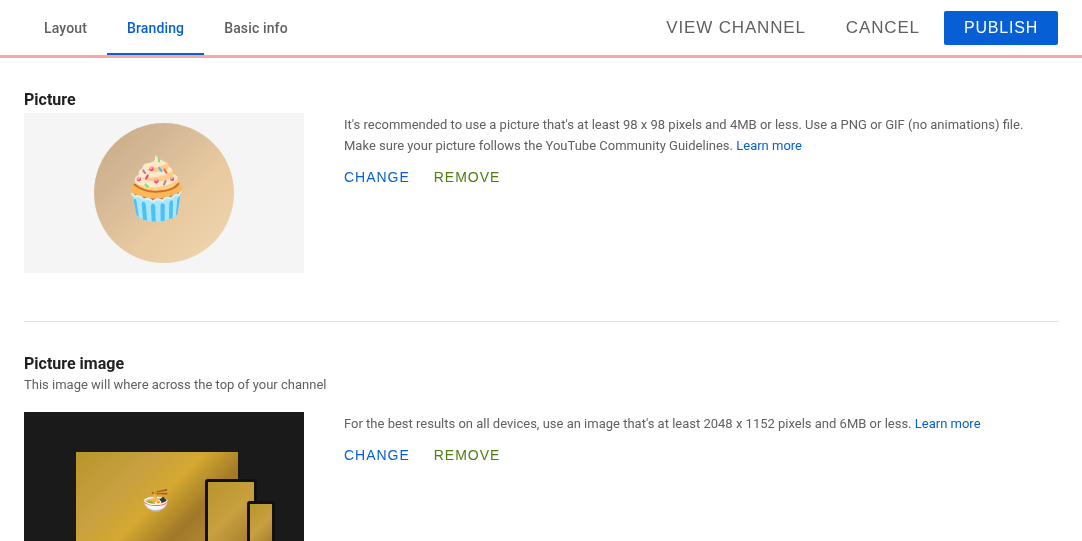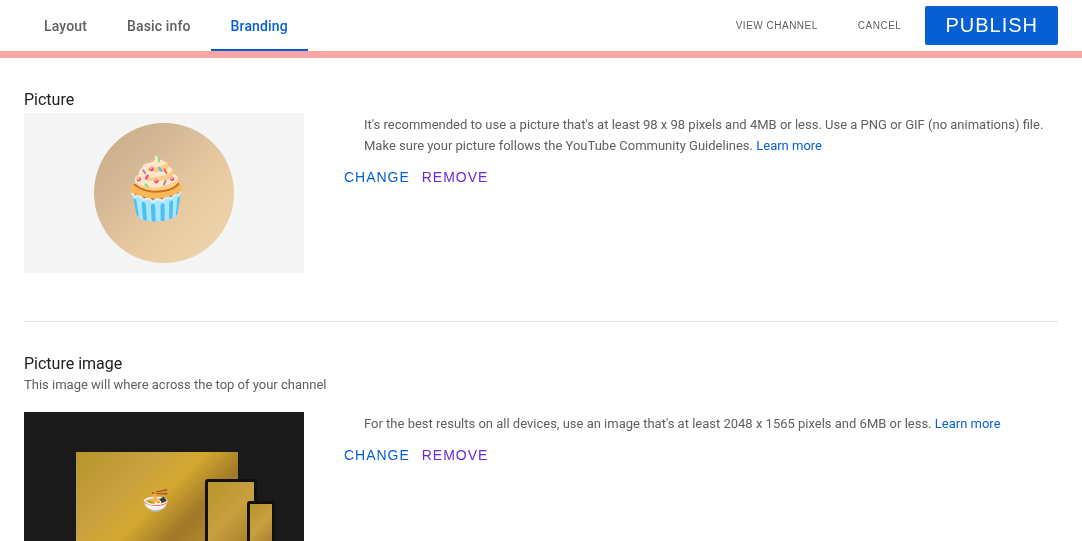--- a/index.html
+++ b/index.html
@@ -7,21 +7,21 @@
       font-family: Roboto, Arial, sans-serif;
       background: #fff;
       color: #333;
       font-size: 14px;
     }
 
     
     .header {
       display: flex;
       align-items: center;
-      border-bottom: 7px solid #fca5a5;
+      border-bottom: 3px solid #fca5a5;
       padding: 0 24px;
       height: 58px;
       position: relative;
     }
     .nav-tabs {
       display: flex;
       align-items: center;
       height: 100%;
       gap: 0;
     }
@@ -62,50 +62,50 @@
       font-weight: 500;
       color: #606060;
       background: none;
       border: none;
       cursor: pointer;
       letter-spacing: 0.05em;
       text-transform: uppercase;
     }
     .btn-cancel {
       color: #606060;
-      font-size: 10px;
+      font-size: 17px;
       font-weight: 500;
       letter-spacing: 0.05em;
       text-transform: uppercase;
     }
     .btn-publish {
       background: #065fd4;
       color: #fff;
       border: none;
       padding: 8px 20px;
-      font-size: 20px;
+      font-size: 16px;
       font-weight: 500;
       letter-spacing: 0.05em;
       text-transform: uppercase;
       cursor: pointer;
       border-radius: 2px;
     }
 
     
     .content {
       padding: 32px 24px;
     }
 
     
     .section {
       margin-bottom: 48px;
     }
     .section-title {
       font-size: 16px;
-      font-weight: 400;
+      font-weight: 700;
       color: #202124;
       margin-bottom: 4px;
     }
     .section-subtitle {
       font-size: 13px;
       color: #606060;
       margin-bottom: 20px;
     }
 
     
@@ -165,44 +165,43 @@
     
     .image-info {
       flex: 1;
       padding-top: 2px;
     }
     .image-info p {
       font-size: 13px;
       color: #606060;
       line-height: 1.6;
       margin-bottom: 12px;
-      margin-left: 20px;
     }
     .image-info a {
       color: #065fd4;
       text-decoration: none;
     }
 
     .image-actions {
       display: flex;
-      gap: 12px;
+      gap: 24px;
     }
     .btn-change {
       color: #065fd4;
       font-size: 14px;
       font-weight: 500;
       letter-spacing: 0.07em;
       text-transform: uppercase;
       background: none;
       border: none;
       cursor: pointer;
       padding: 0;
     }
     .btn-remove {
-      color: #6d28d9;
+      color: #4d7c0f;
       font-size: 14px;
       font-weight: 500;
       letter-spacing: 0.07em;
       text-transform: uppercase;
       background: none;
       border: none;
       cursor: pointer;
       padding: 0;
     }
 
@@ -212,22 +211,22 @@
       border-top: 1px solid #e0e0e0;
       margin: 0 0 32px 0;
     }
   </style>
 </head>
 <body>
 
 <div class="header">
   <nav class="nav-tabs">
     <a class="nav-tab">Layout</a>
+    <a class="nav-tab active">Branding</a>
     <a class="nav-tab">Basic info</a>
-    <a class="nav-tab active">Branding</a>
   </nav>
   <div class="header-actions">
     <button class="btn-text btn-cancel">VIEW CHANNEL</button>
     <button class="btn-text btn-cancel">CANCEL</button>
     <button class="btn-publish">PUBLISH</button>
   </div>
 </div>
 
 <div class="content">
 
@@ -269,21 +268,21 @@
             </div>
 
             <div style="position:absolute; bottom:14px; right:-18px; width:28px; height:50px; background:#111; border-radius:3px; overflow:hidden;">
               <div style="position:absolute; top:3px; left:3px; right:3px; bottom:3px; background:linear-gradient(135deg,#b8952a 0%,#c8a040 50%,#a07828 100%);"></div>
             </div>
           </div>
         </div>
       </div>
       <div class="image-info">
         <p>
-          <span>For the best results on all devices, use an image that's at least 2048 x 1565 pixels and 6MB or less.</span>
+          <span>For the best results on all devices, use an image that's at least 2048 x 1152 pixels and 6MB or less.</span>
           <a href="#">Learn more</a>
         </p>
         <div class="image-actions">
           <button class="btn-change">CHANGE</button>
           <button class="btn-remove">REMOVE</button>
         </div>
       </div>
     </div>
   </div>
 

